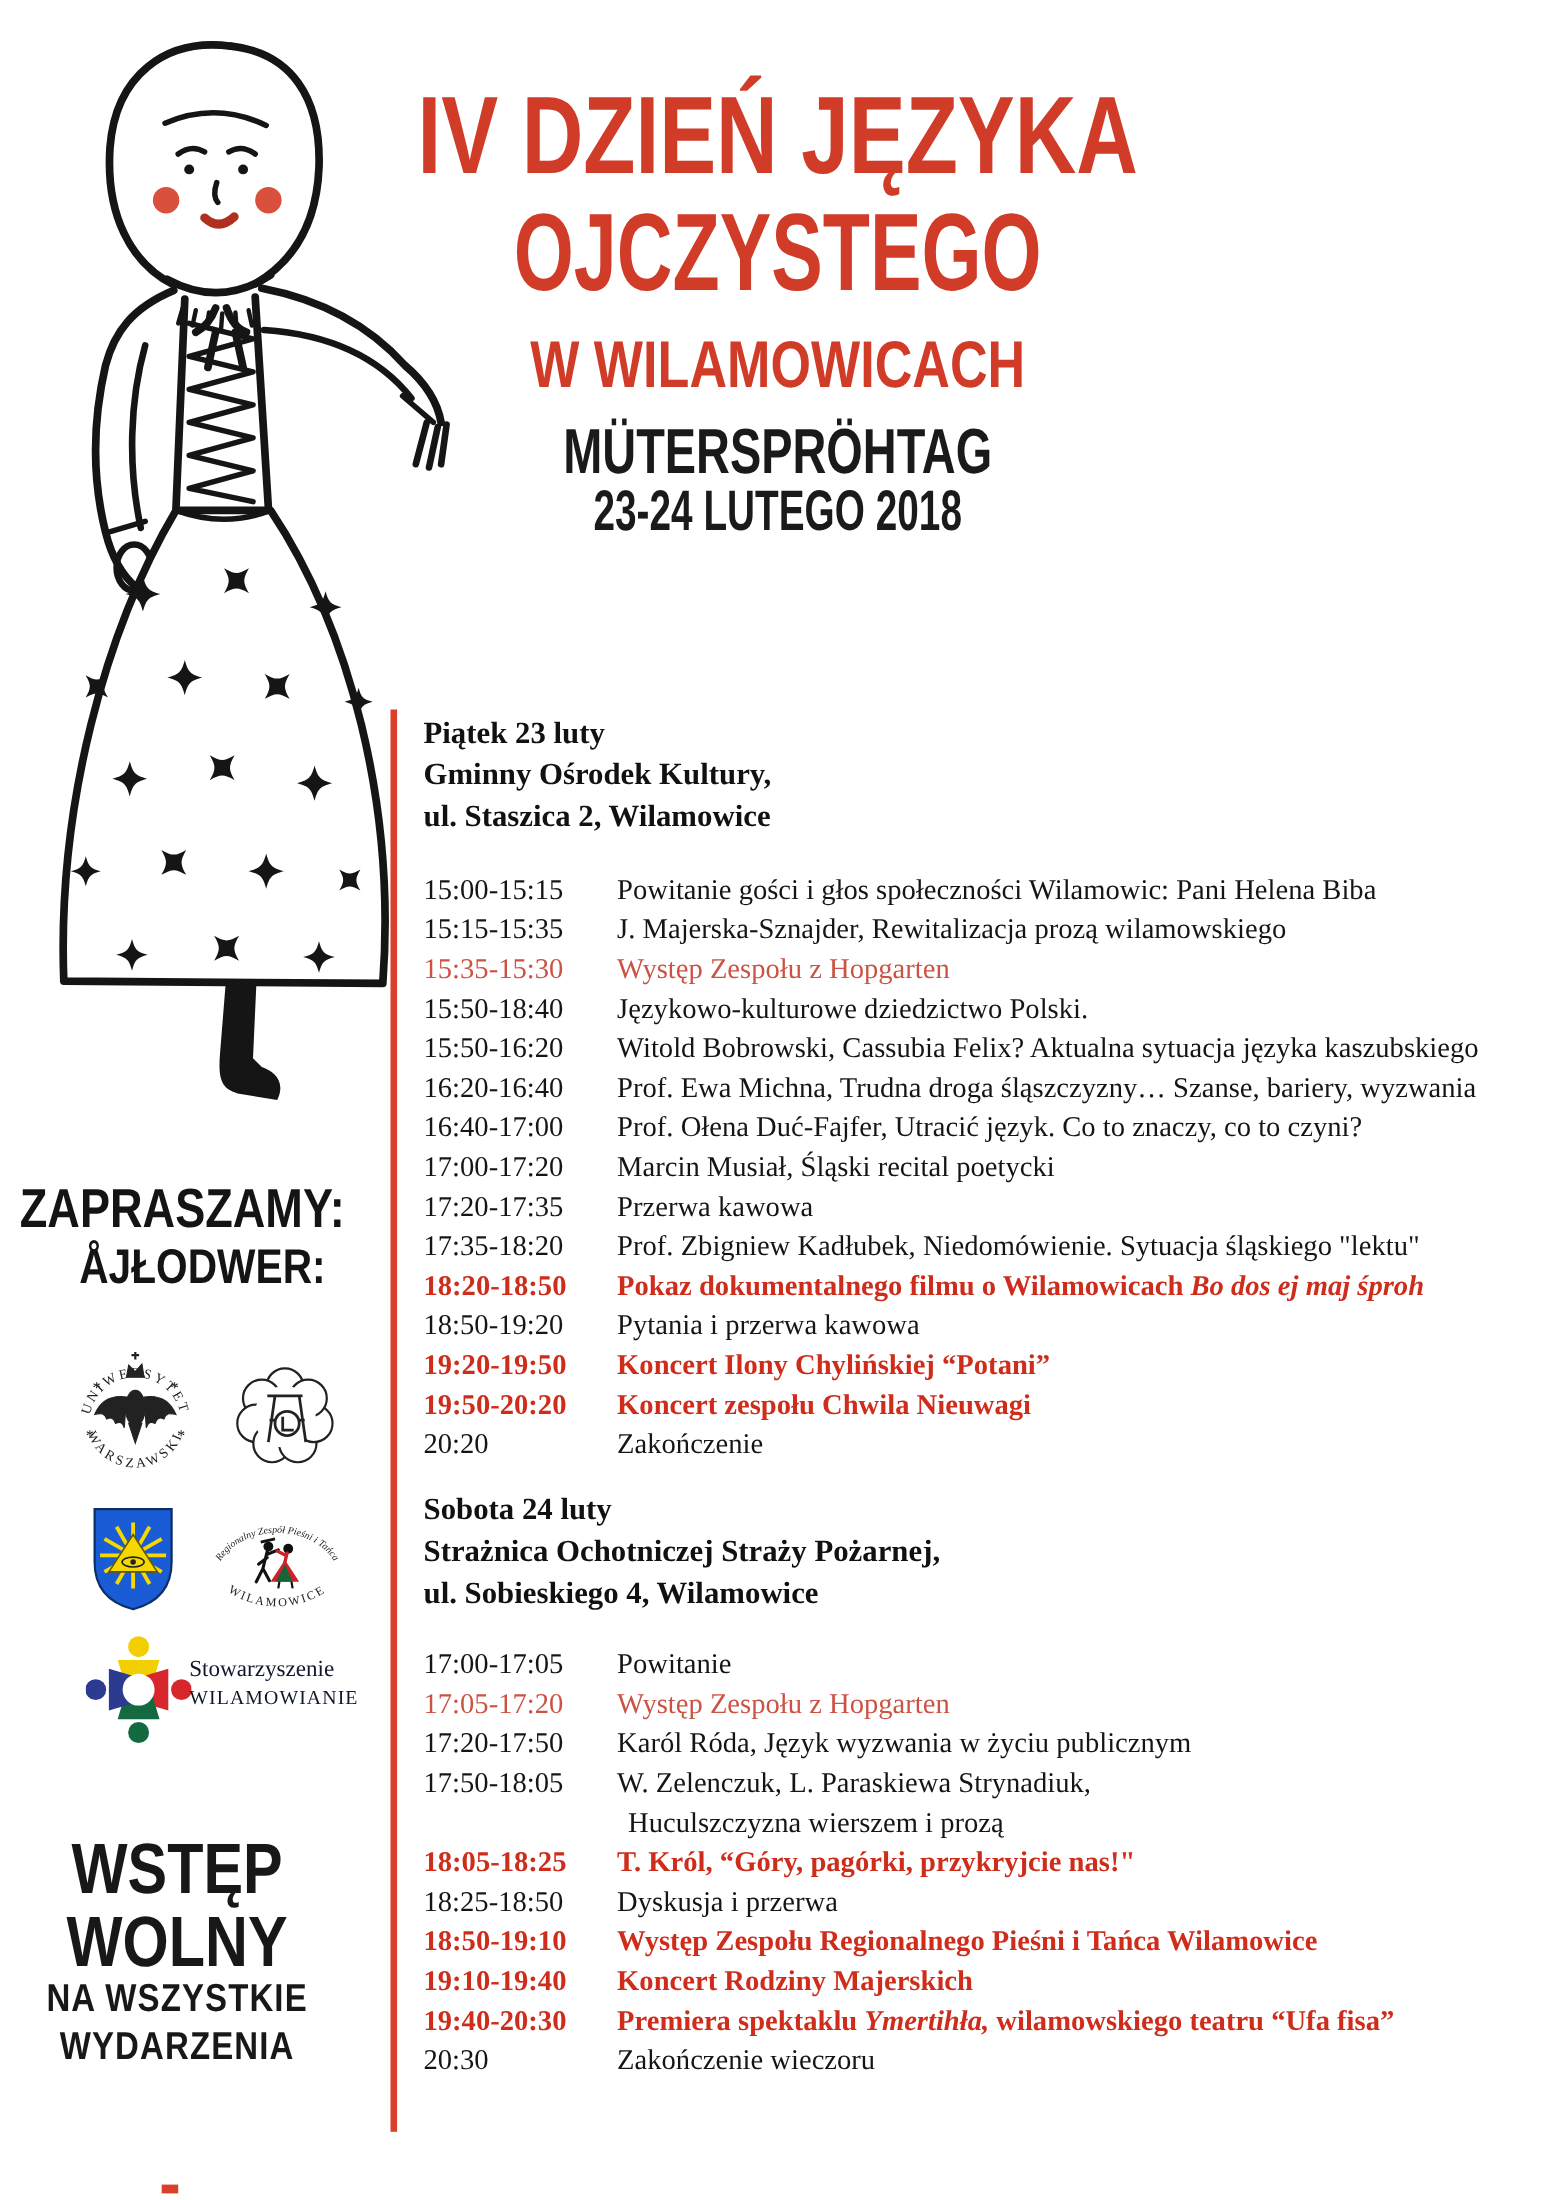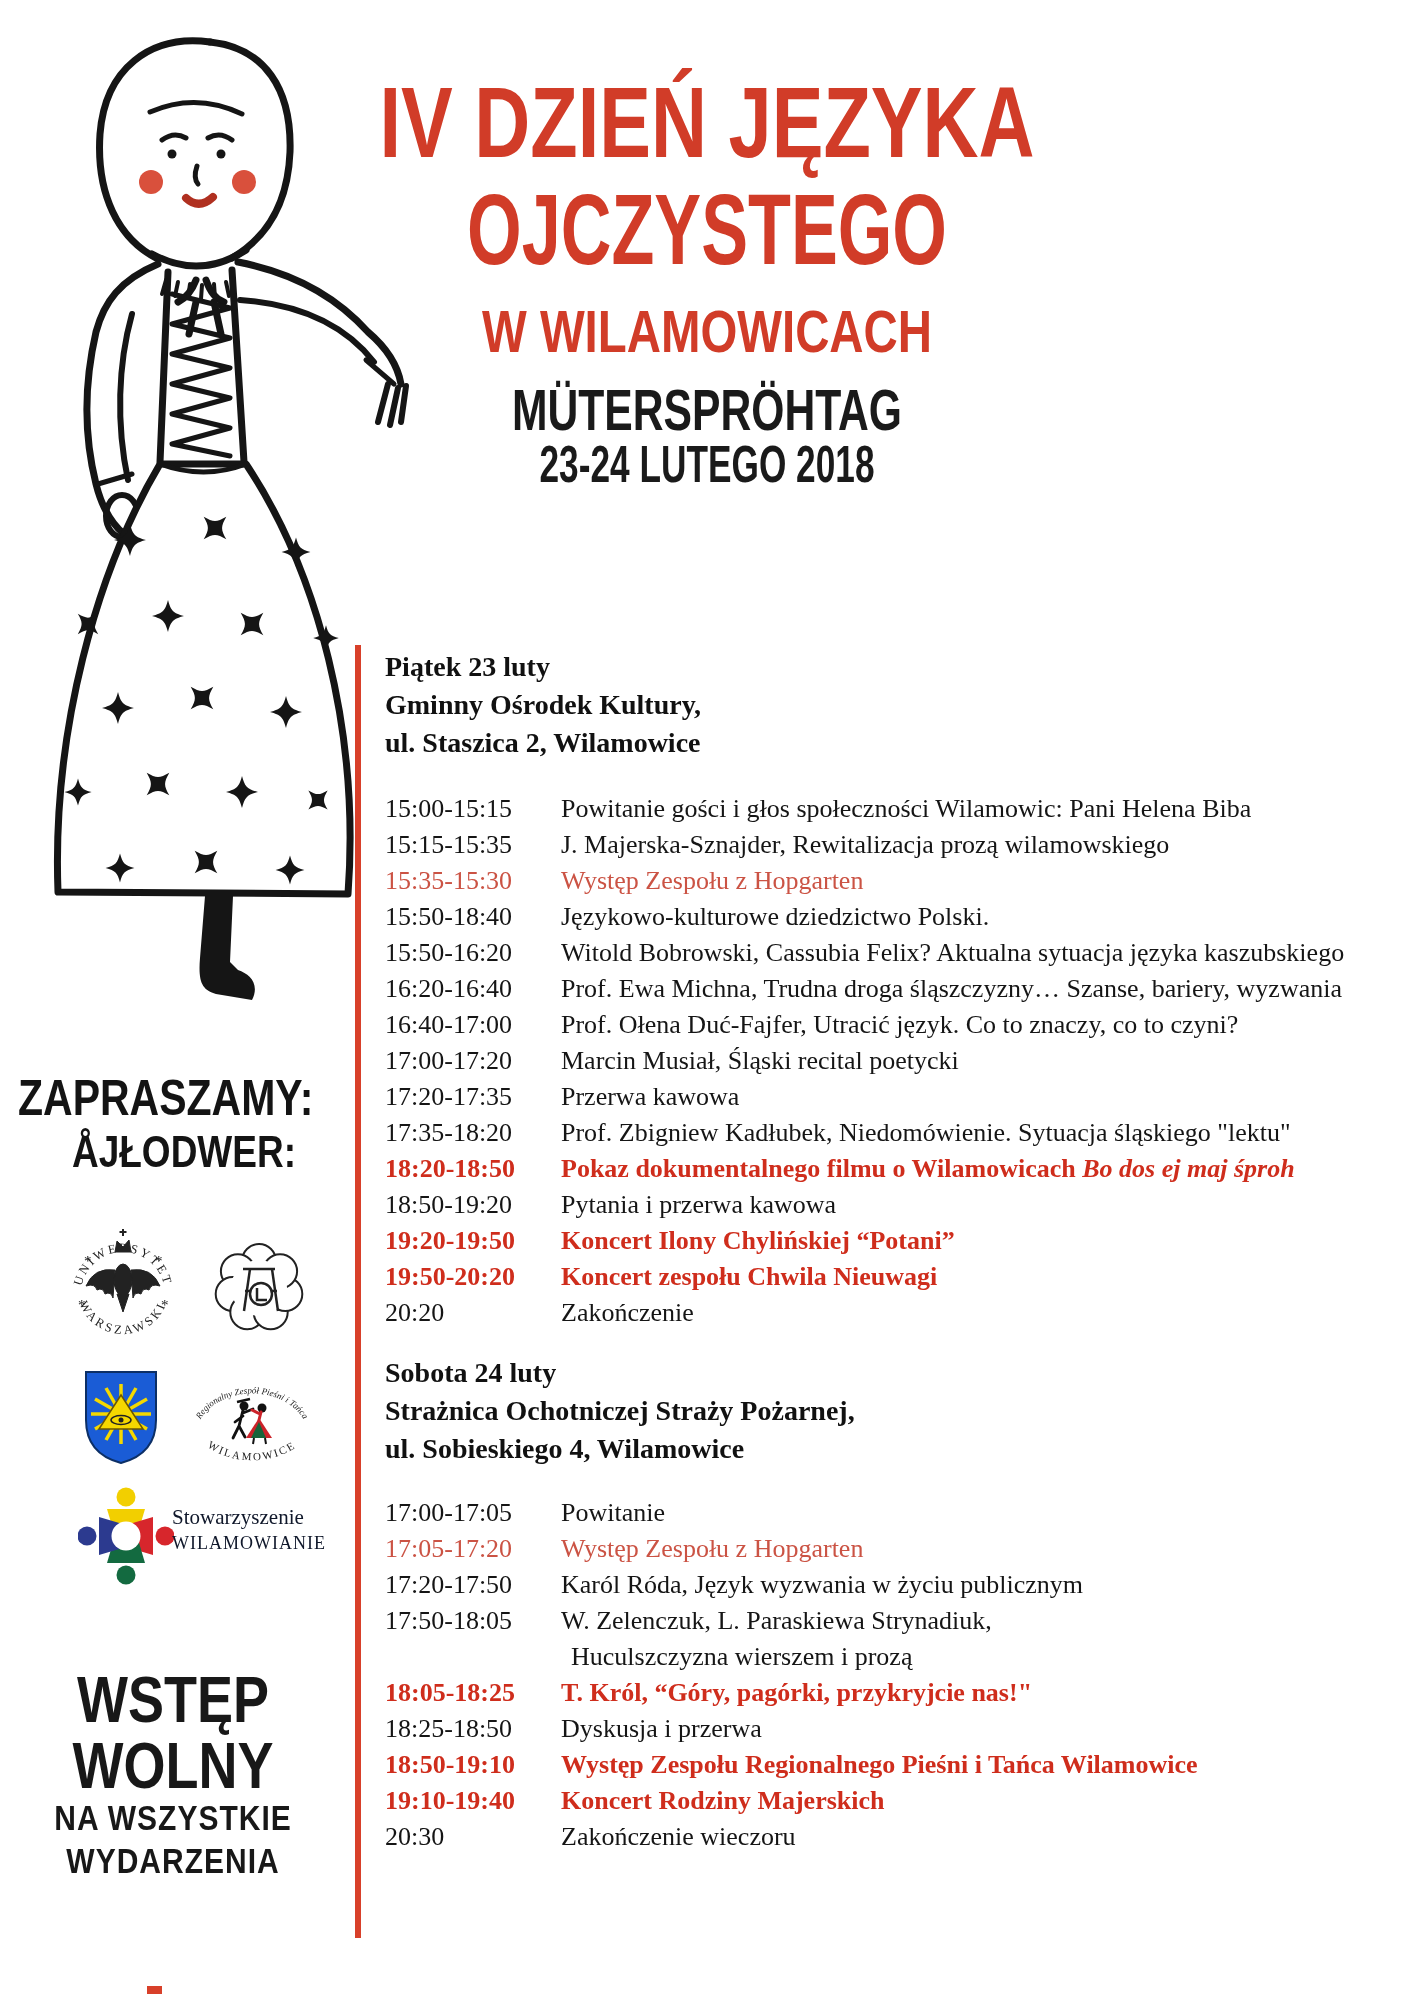--- a/index.html
+++ b/index.html
@@ -26,21 +26,21 @@
   .row.s-redbold{color:#cf2d1c;font-weight:bold;}
   .row.indent .desc{padding-left:10px;}
   em.it{font-style:italic;}
 
   
   .invite{position:absolute;left:18px;top:1064px;width:278px;text-align:right;
           font-family:"Liberation Sans",sans-serif;font-weight:bold;color:#141414;}
   .invite .l1{font-size:41px;line-height:57px;display:block;transform:scaleY(1.22);transform-origin:top right;letter-spacing:0px;}
   .invite .l2{font-size:37px;line-height:52px;display:block;transform:scaleY(1.2);transform-origin:top right;}
 
-  .freeentry{position:absolute;left:28px;top:1660px;width:290px;text-align:center;
+  .freeentry{position:absolute;left:16px;top:1660px;width:290px;text-align:center;
              font-family:"Liberation Sans",sans-serif;font-weight:bold;color:#181818;}
   .freeentry .big{font-size:54px;line-height:66px;display:block;transform:scaleY(1.2);transform-origin:center top;}
   .freeentry .small{font-size:30px;line-height:43px;display:block;transform:scaleY(1.18);transform-origin:center top;letter-spacing:1px;}
 
   .logo{position:absolute;}
   .seal-text{font-family:"Liberation Serif",serif;fill:#222;}
   .stow-text{position:absolute;left:172px;top:1504px;width:140px;color:#0f172a;}
   .stow-text .s1{font-size:21px;line-height:26px;}
   .stow-text .s2{font-size:18px;line-height:26px;letter-spacing:1px;}
 
@@ -236,20 +236,24 @@
         <span class="time">18:25-18:50</span>
         <span class="desc"><span>Dyskusja i przerwa</span><em class="it"></em><span></span></span>
       </div>
       <div class="row s-redbold">
         <span class="time">18:50-19:10</span>
         <span class="desc"><span>Występ Zespołu Regionalnego Pieśni i Tańca Wilamowice</span><em class="it"></em><span></span></span>
       </div>
       <div class="row s-redbold">
         <span class="time">19:10-19:40</span>
         <span class="desc"><span>Koncert Rodziny Majerskich</span><em class="it"></em><span></span></span>
+      </div>
+      <div class="row s-redbold">
+        <span class="time">19:40-20:30</span>
+        <span class="desc"><span>Premiera spektaklu </span><em class="it">Ymertihła,</em><span> wilamowskiego teatru “Ufa fisa”</span></span>
       </div>
       <div class="row s-normal">
         <span class="time">20:30</span>
         <span class="desc"><span>Zakończenie wieczoru</span><em class="it"></em><span></span></span>
       </div>
     </div>
 
   <div class="invite">
     <span class="l1">ZAPRASZAMY:</span>
     <span class="l2">ÅJŁODWER:</span>

